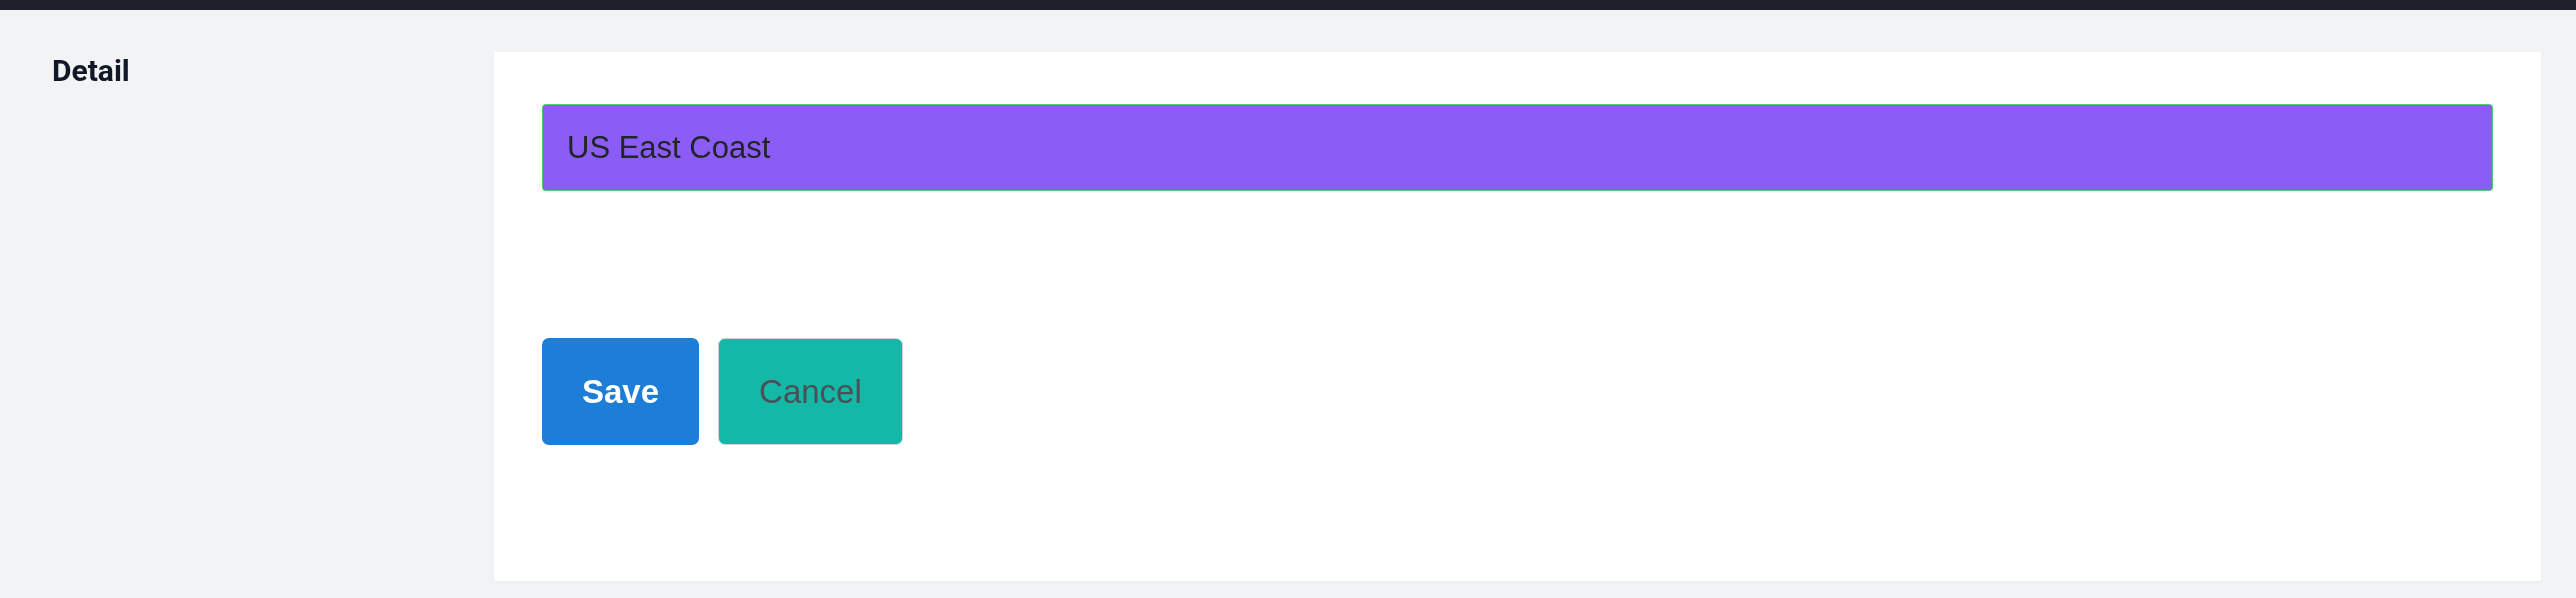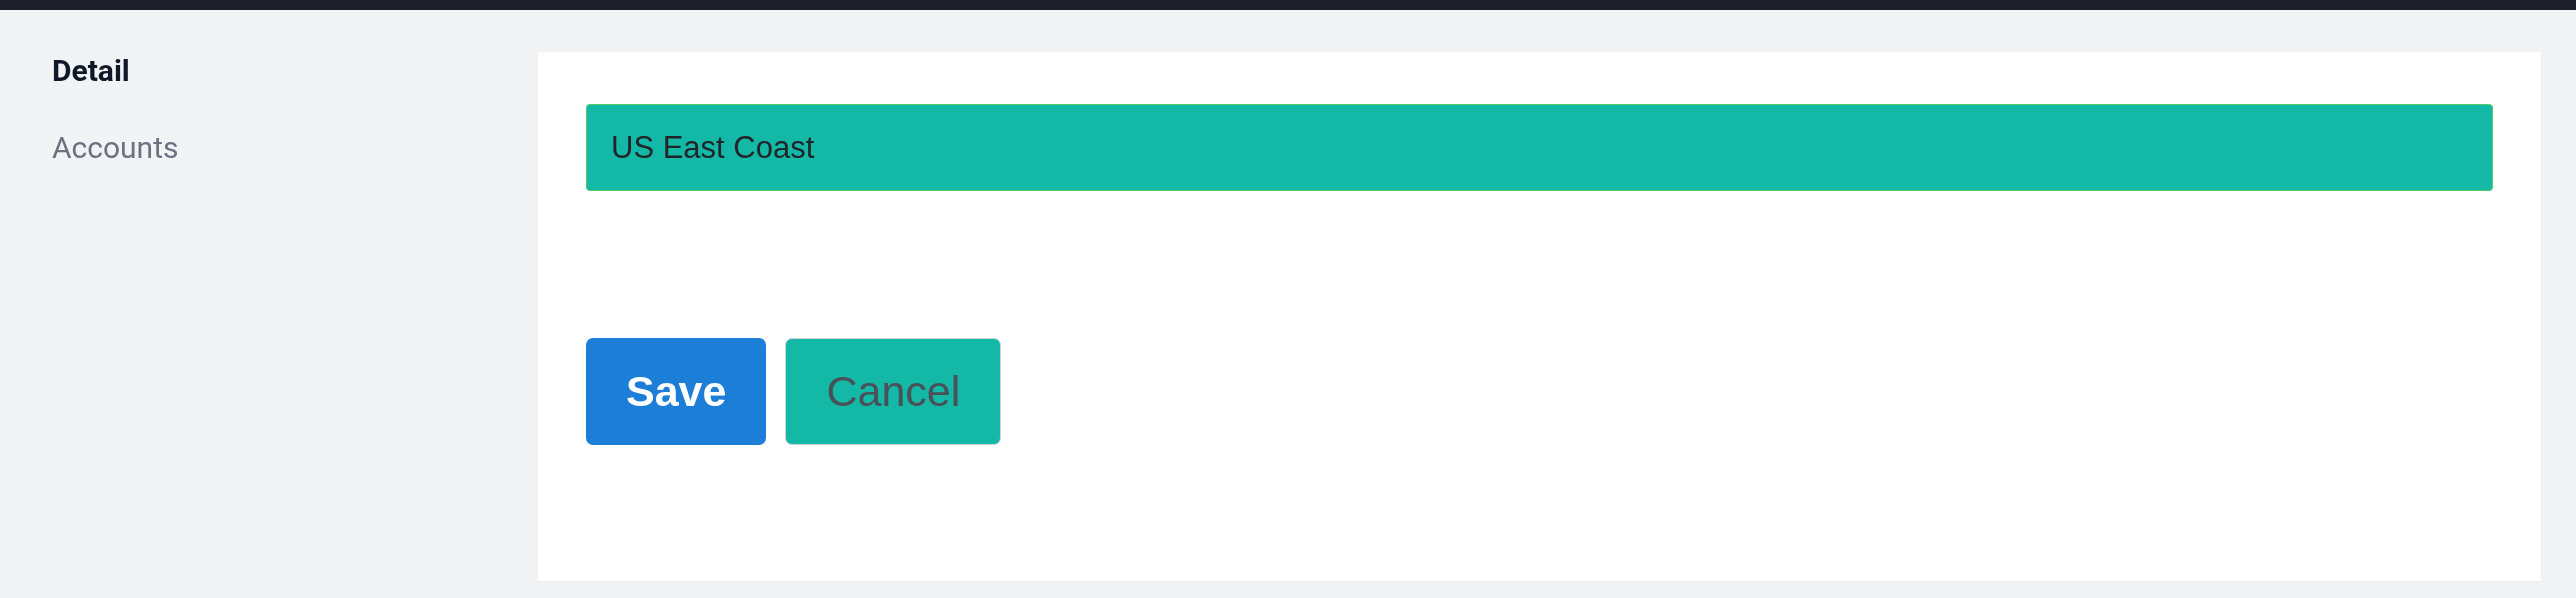--- a/index.html
+++ b/index.html
@@ -1,19 +1,18 @@
 <!DOCTYPE html>
 <html style="font-size:14px"><head>
   <meta charset="utf-8">
   <style>
     * {
       box-sizing: border-box;
       margin: 0;
       padding: 0;
-      gap: 44px;
     }
     body {
       font-family: -apple-system, BlinkMacSystemFont, "Segoe UI", Roboto, "Helvetica Neue", Arial, sans-serif;
       background: #f1f3f5;
       width: 2576px;
       height: 598px;
       overflow: hidden;
     }
     .top-bar {
       height: 10.4px;
@@ -58,37 +57,37 @@
     }
     .required-star {
       color: #d9480f;
       font-weight: 700;
       margin-left: 3.5px;
     }
     .text-input {
       width: 100%;
       height: 87px;
       border: 1.7px solid #51cf66;
-      background: #14b8a6;
+      background: #8b5cf6;
       font-size: 31px;
       padding: 0 24px;
       color: #212529;
       outline: none;
       border-radius: 3.5px;
       caret-color: #111;
     }
     .button-row {
       display: flex;
       gap: 19px;
       margin-top: 147px;
     }
     .btn {
       height: 107px;
       padding: 4px 40px;
-      font-size: 43px;
+      font-size: 33px;
       border-radius: 7px;
       cursor: pointer;
       border: 0.9px solid transparent;
       display: inline-flex;
       align-items: center;
       justify-content: center;
       text-align: center;
     }
     .btn-primary {
       background: #1c7ed6;
@@ -105,21 +104,20 @@
   </style>
 </head>
 <body>
 
 <div class="top-bar"></div>
 
 <div class="container">
 
   <nav class="sidebar">
     <div class="sidebar-item active">Detail</div>
-    <div class="sidebar-item">Accounts</div>
   </nav>
 
   <main class="main-panel">
 
 
     <input type="text" class="text-input" value="US East Coast" style="">
 
     <div class="button-row">
       <button class="btn btn-primary">Save</button>
       <button class="btn btn-secondary">Cancel</button>

